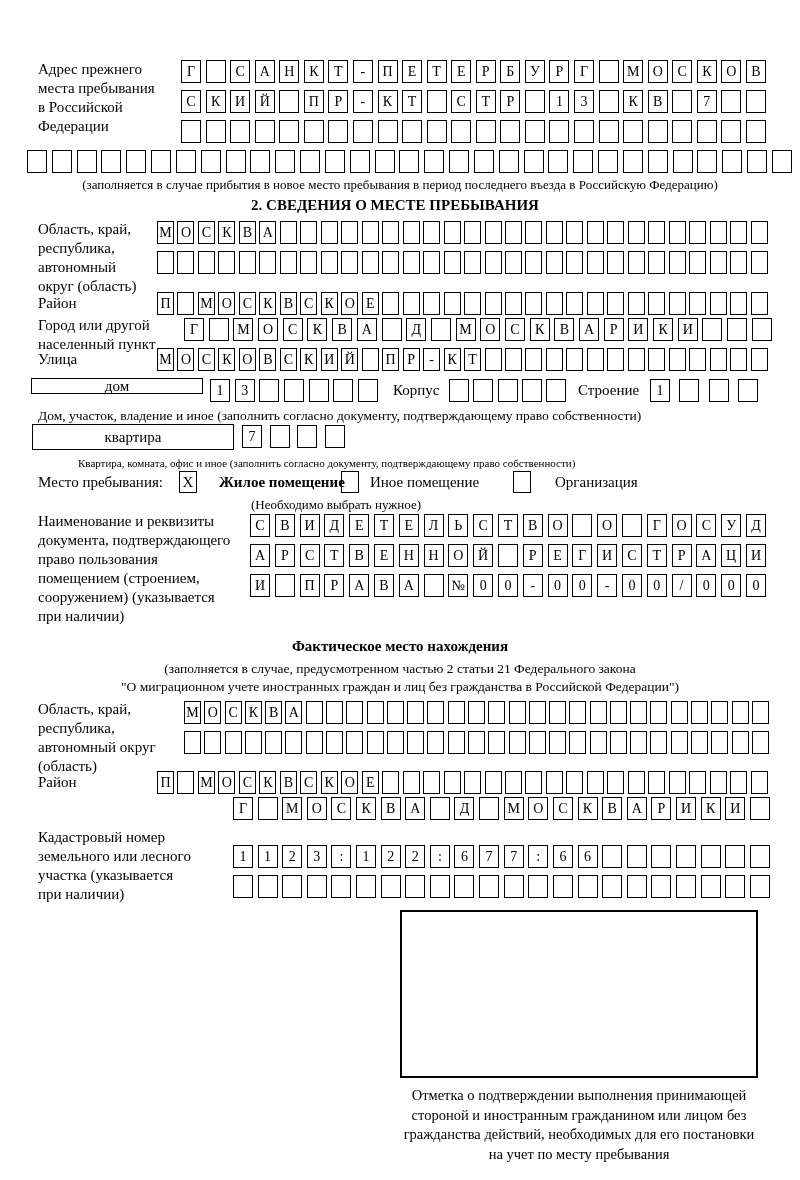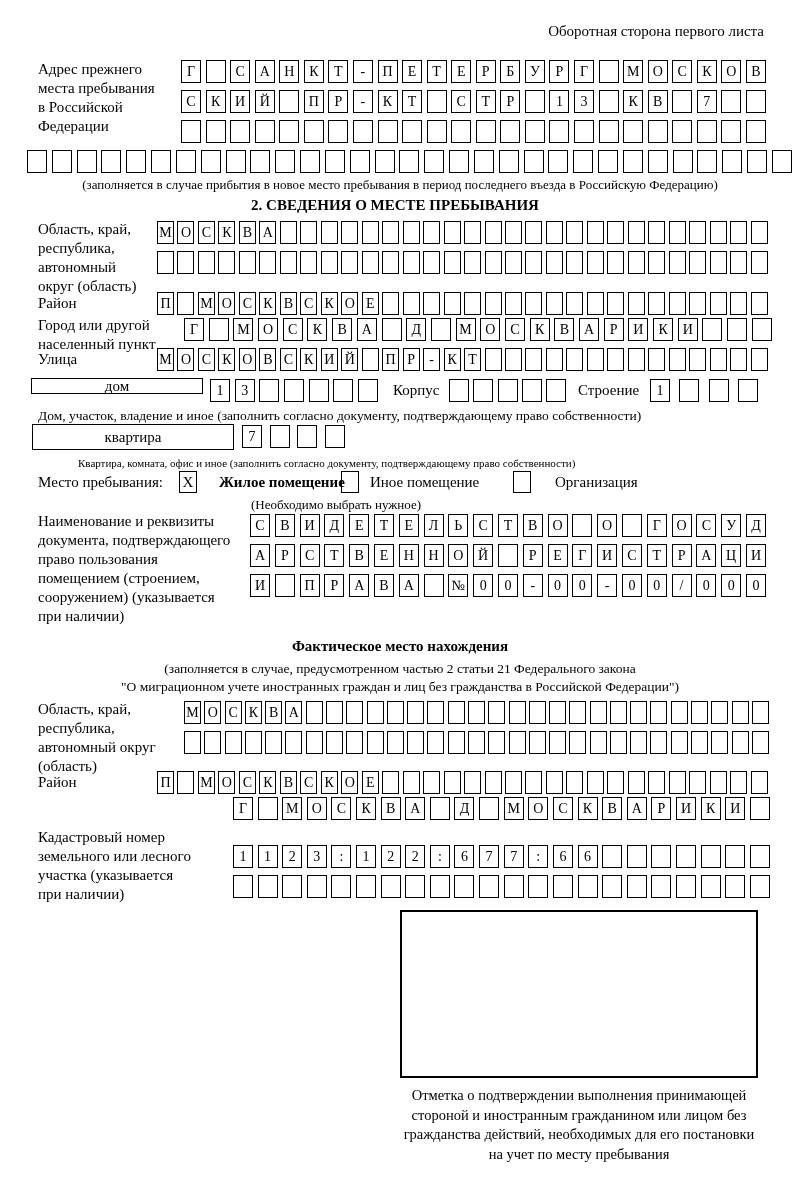--- a/index.html
+++ b/index.html
@@ -21,21 +21,20 @@
   .chk{width:18px;height:22px;border:1.6px solid #000;box-sizing:border-box;display:flex;align-items:center;
        justify-content:center;font-size:15px;}
   .stamp{border:2px solid #000;box-sizing:border-box;background:#fff;}
   .note4{font-size:14.5px;line-height:19.5px;white-space:pre-line;}
 </style>
 </head>
 <body>
 
 <div class="page">
 
-  <div class="abs lbl" style="top:22px;right:36px;font-size:15px;">Оборотная сторона первого листа</div>
 
   <div class="abs lbl" style="left:38px;top:60px;">Адрес прежнего
 места пребывания
 в Российской
 Федерации</div>
   <div class="abs cells c20" style="left:181px;top:60px;width:585px;">
       <div class="cell">Г</div>
       <div class="cell"></div>
       <div class="cell">С</div>
       <div class="cell">А</div>

